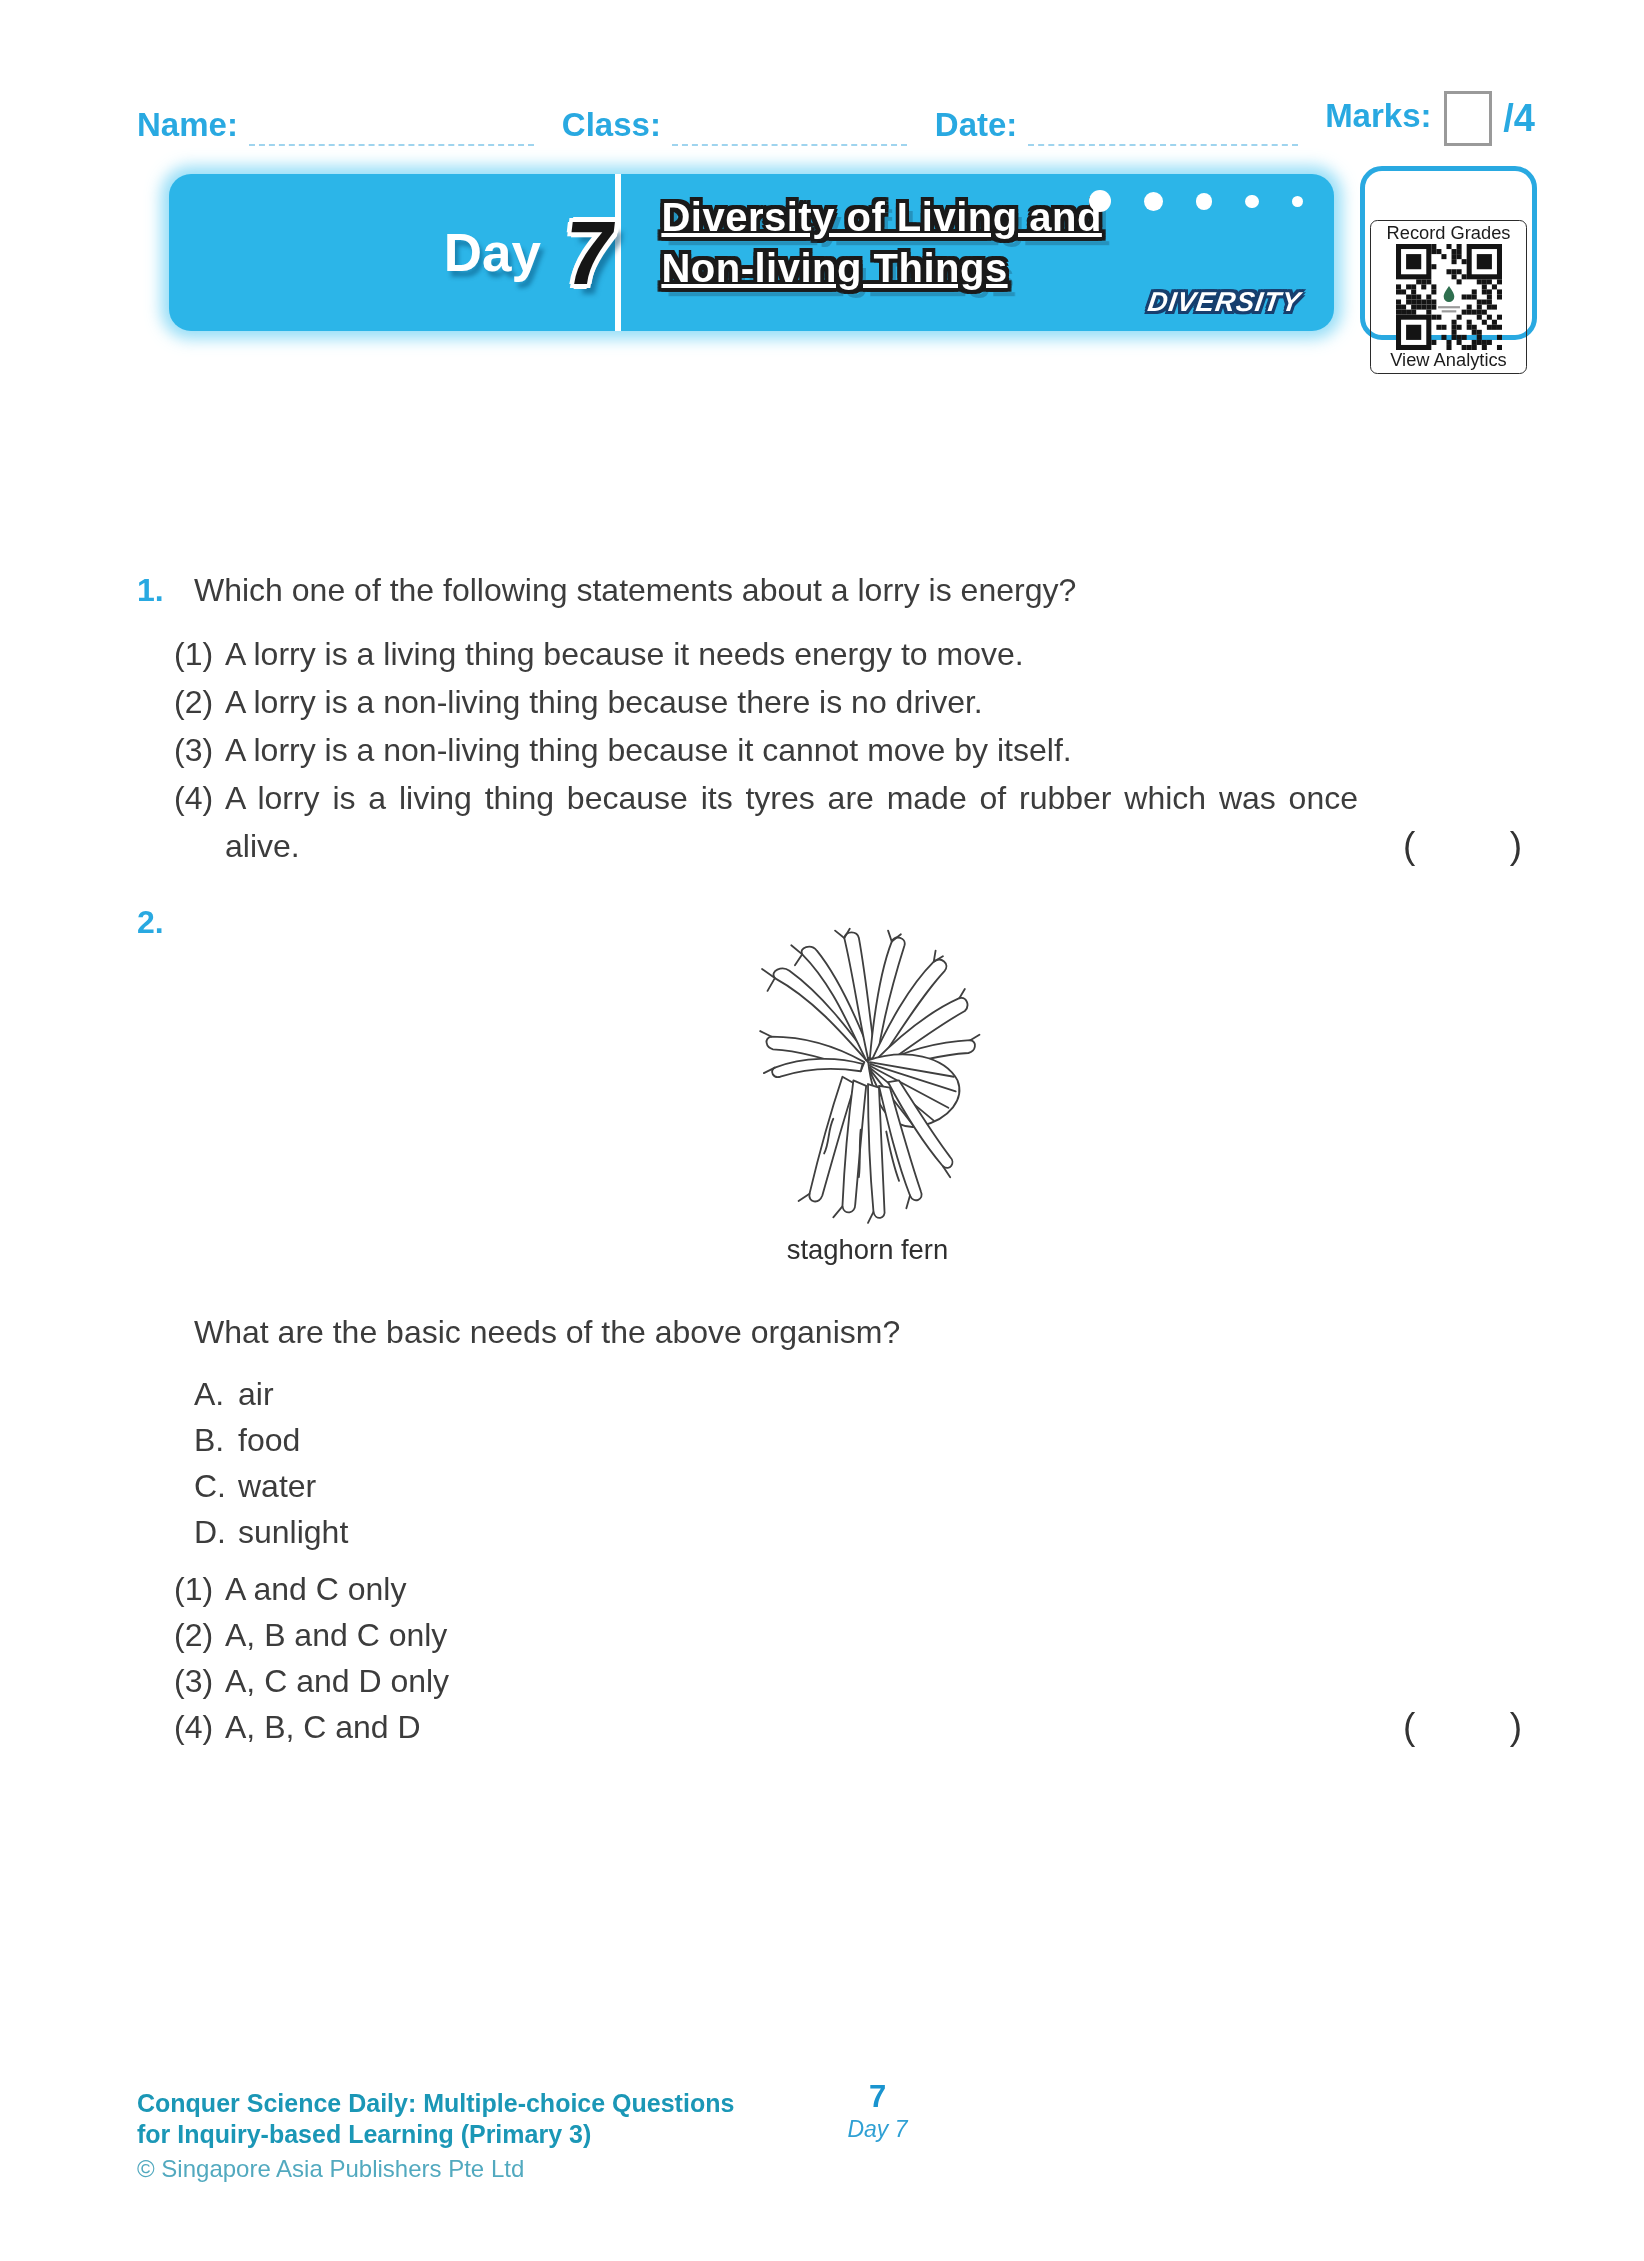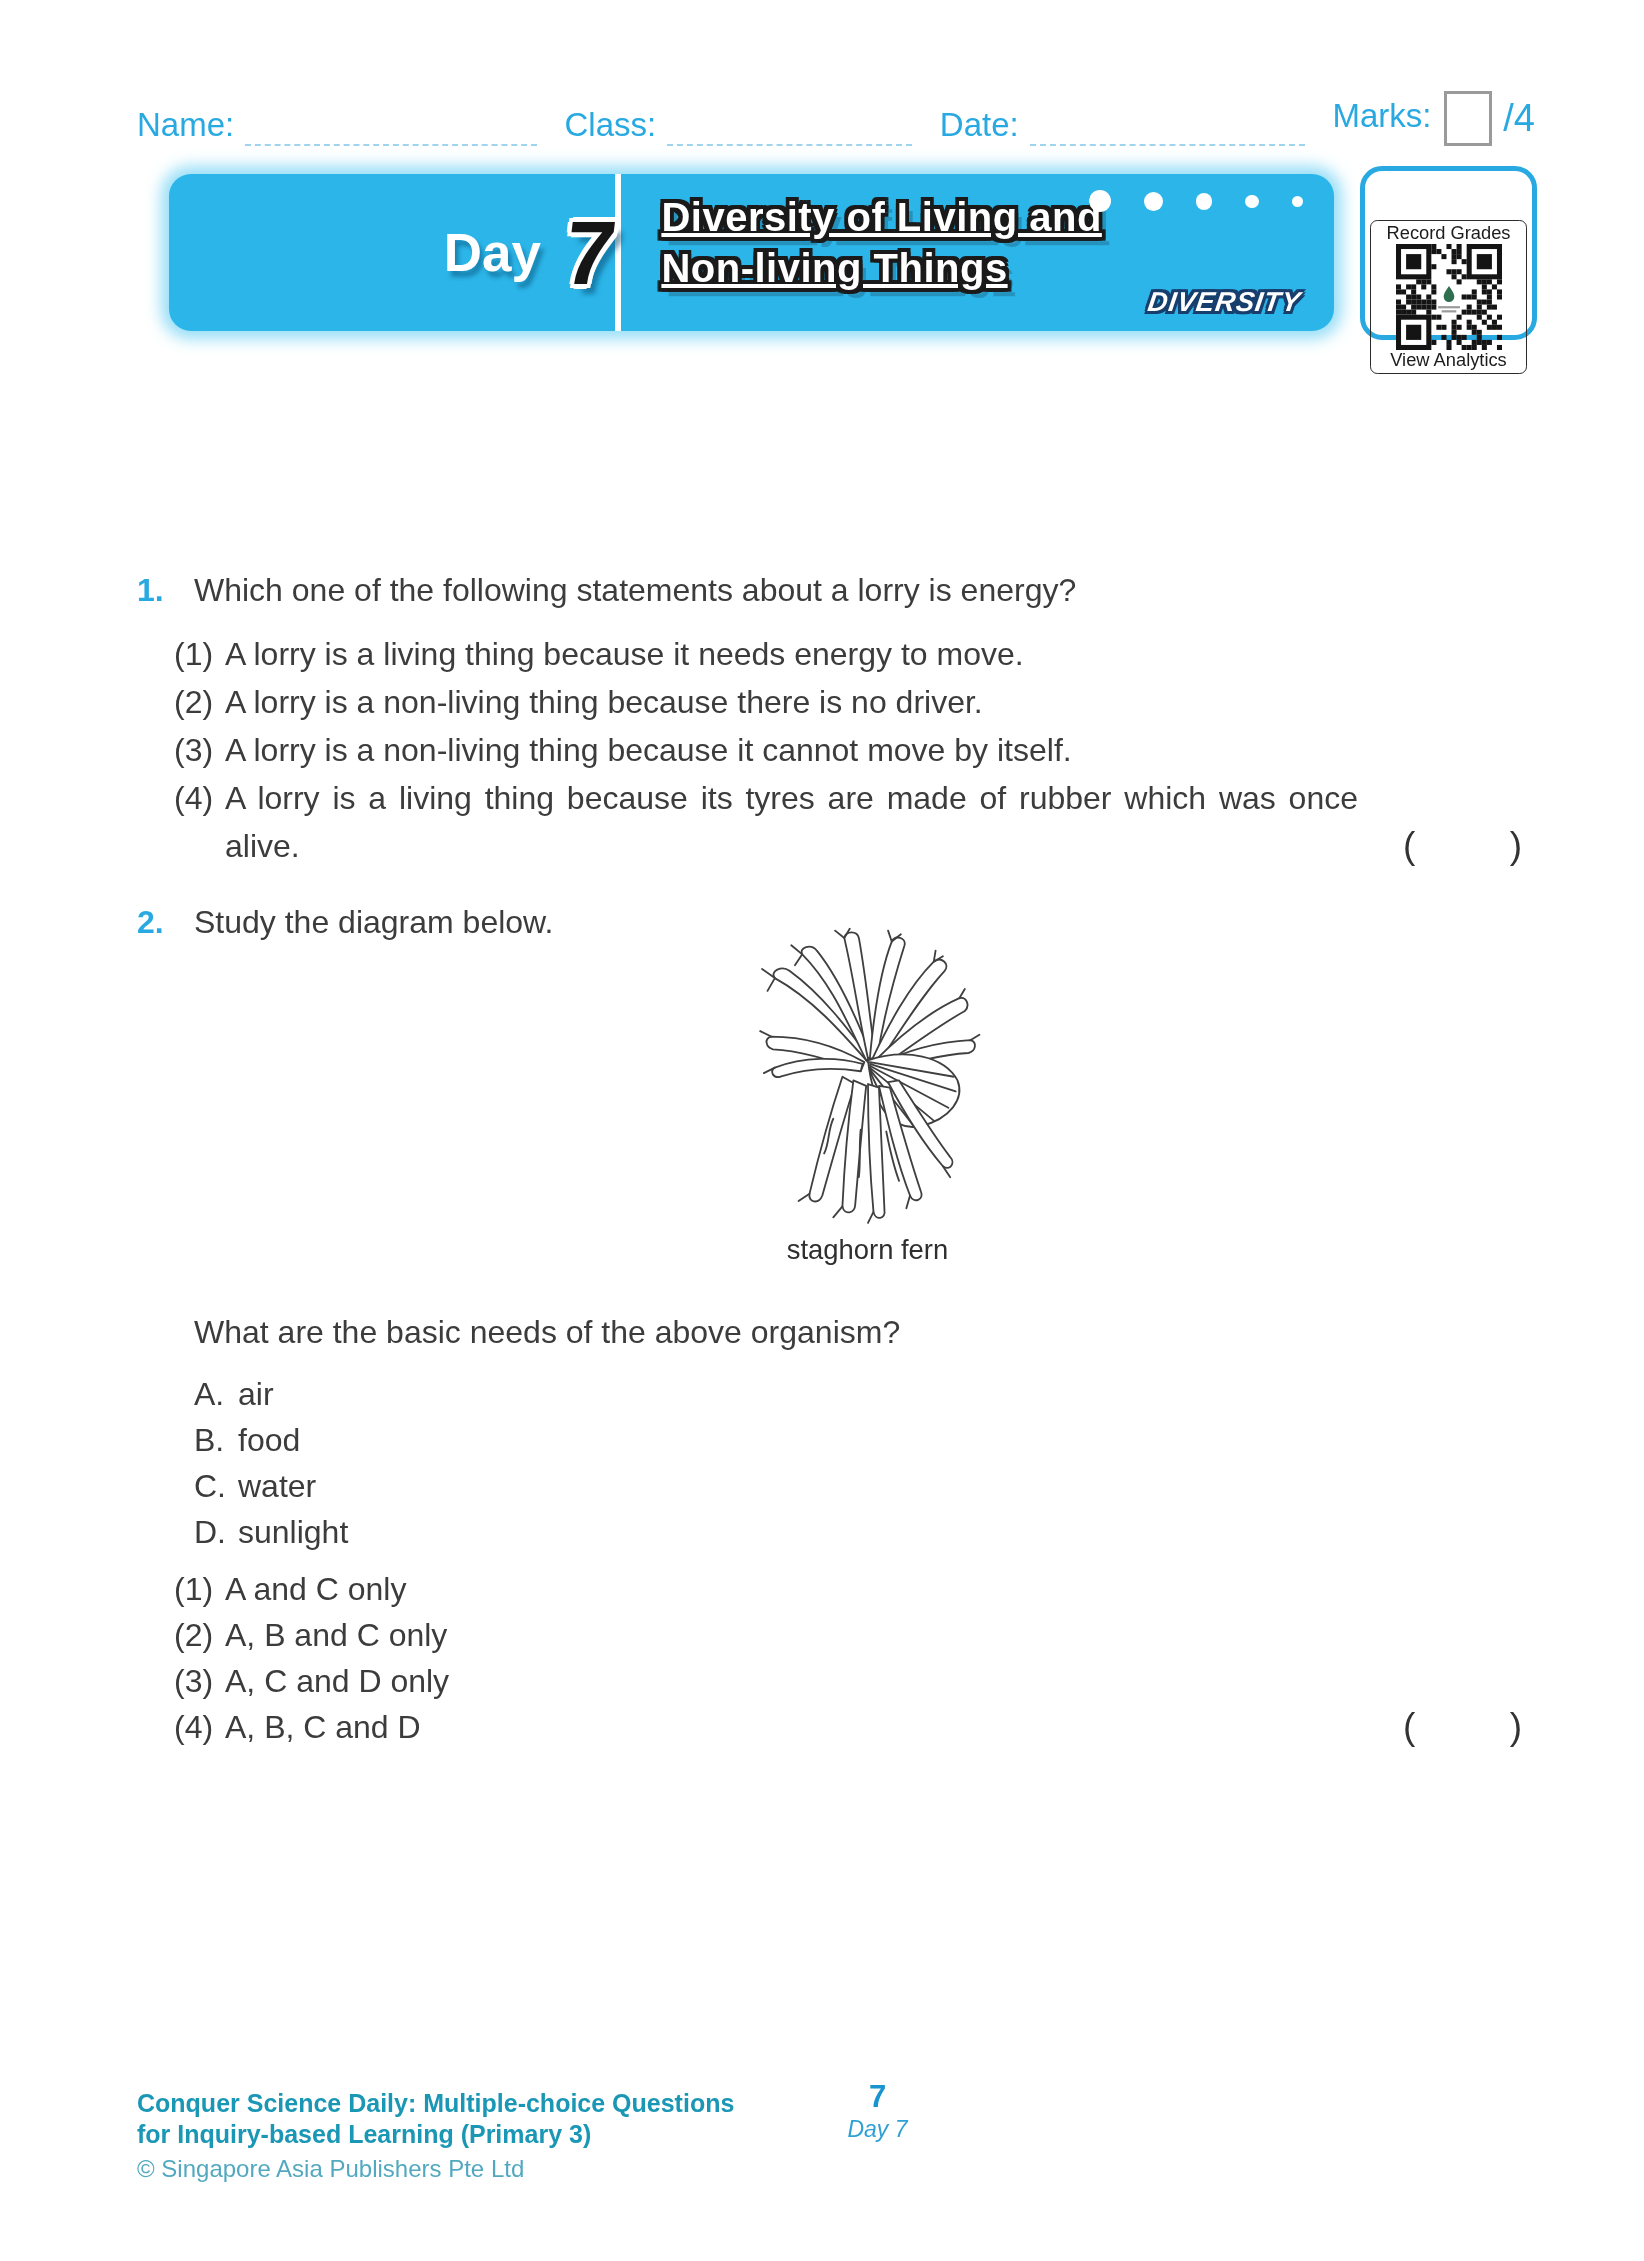--- a/index.html
+++ b/index.html
@@ -1,21 +1,21 @@
 <!DOCTYPE html>
 <html style="font-size:14.6px"><head>
 <meta charset="utf-8">
 <style>
   html,body{margin:0;padding:0;background:#ffffff;}
   .page{position:relative;width:1645px;height:2261px;background:#fff;
         font-family:"Liberation Sans",sans-serif;color:#3c3c3c;overflow:hidden;}
 
   
   .header{position:absolute;left:137px;top:91px;width:1398px;display:flex;
-          font-size:33px;font-weight:normal;color:#29a9e1;}
+          font-size:33px;font-weight:bold;color:#29a9e1;}
   .field{display:flex;align-items:flex-end;margin-right:27.4px;}
   .field.grow1{flex:1.15;}
   .field.grow2{flex:1;}
   .field.grow3{flex:1.05;}
   .field .label{white-space:nowrap;line-height:1;padding-bottom:5.5px;}
   .write-line{flex:1;height:38px;border-bottom:2.7px dashed #9fd4ee;margin-left:11px;}
   .marks-field{margin-right:0;align-items:center;}
   .marks-box{width:42px;height:49px;border:3.7px solid #9a9a9a;background:#fff;margin:0 11px 0 12.8px;}
   .marks-total{font-size:38px;line-height:1;padding-bottom:1.8px;}
 
@@ -311,21 +311,20 @@
           <span>(</span>
           <span>)</span>
         </span>
       </div>
     </div>
   </div>
 
   <div class="question" id="q2">
     <div class="q-head">
       <span class="q-num">2.</span>
-      <span class="q-text">Study the diagram below.</span>
     </div>
   </div>
 
   <div class="fig">
     <svg viewBox="0 0 300 330" width="274" height="302">
 
       <path class="fern-f" d="M150,152 C120,118 88,82 48,60 C42,52 56,46 64,52 C100,78 130,118 152,148 Z"></path>
       <path class="fern-f" d="M148,150 C128,110 110,66 78,34 C74,26 88,22 94,30 C120,62 140,110 154,146 Z"></path>
       <path class="fern-f" d="M150,148 C140,104 134,58 124,16 C126,8 138,8 140,16 C148,60 152,104 158,146 Z"></path>
       <path class="fern-f" d="M152,148 C156,104 162,56 176,20 C180,12 192,16 190,24 C178,62 166,108 160,148 Z"></path>

